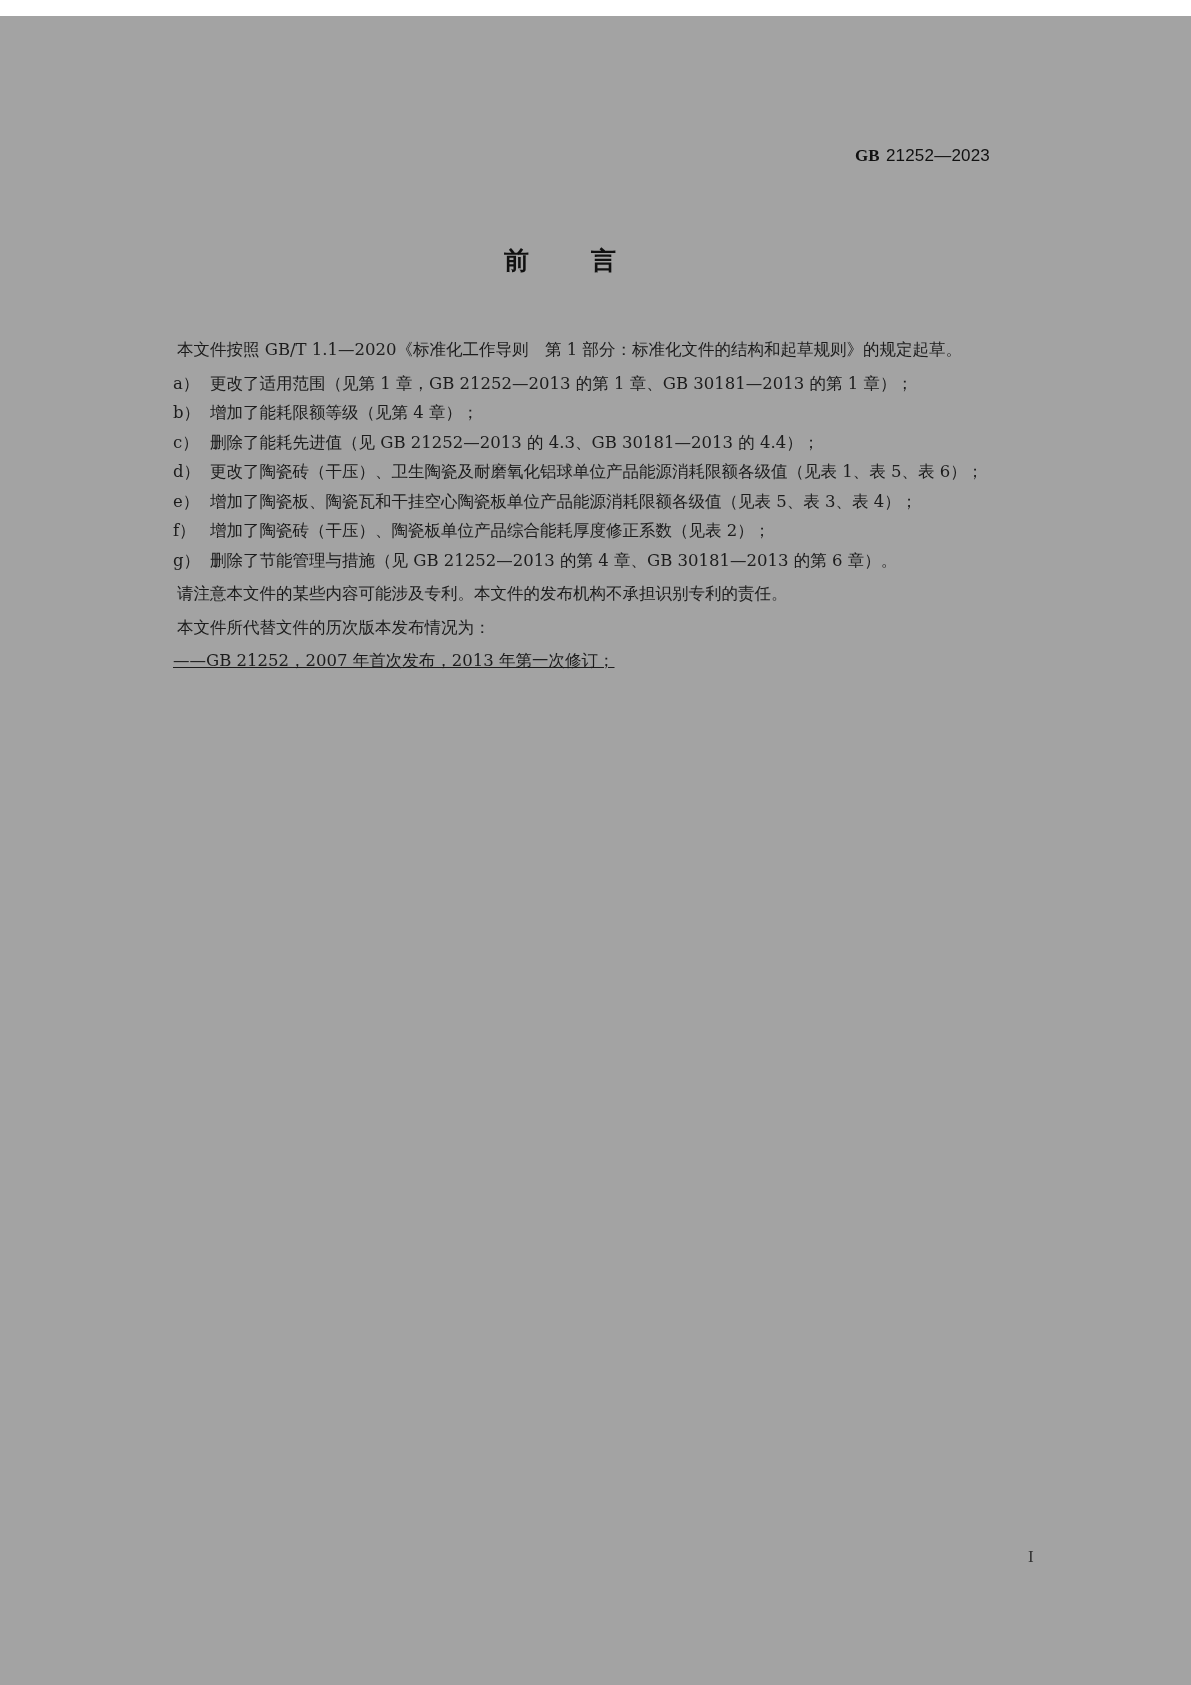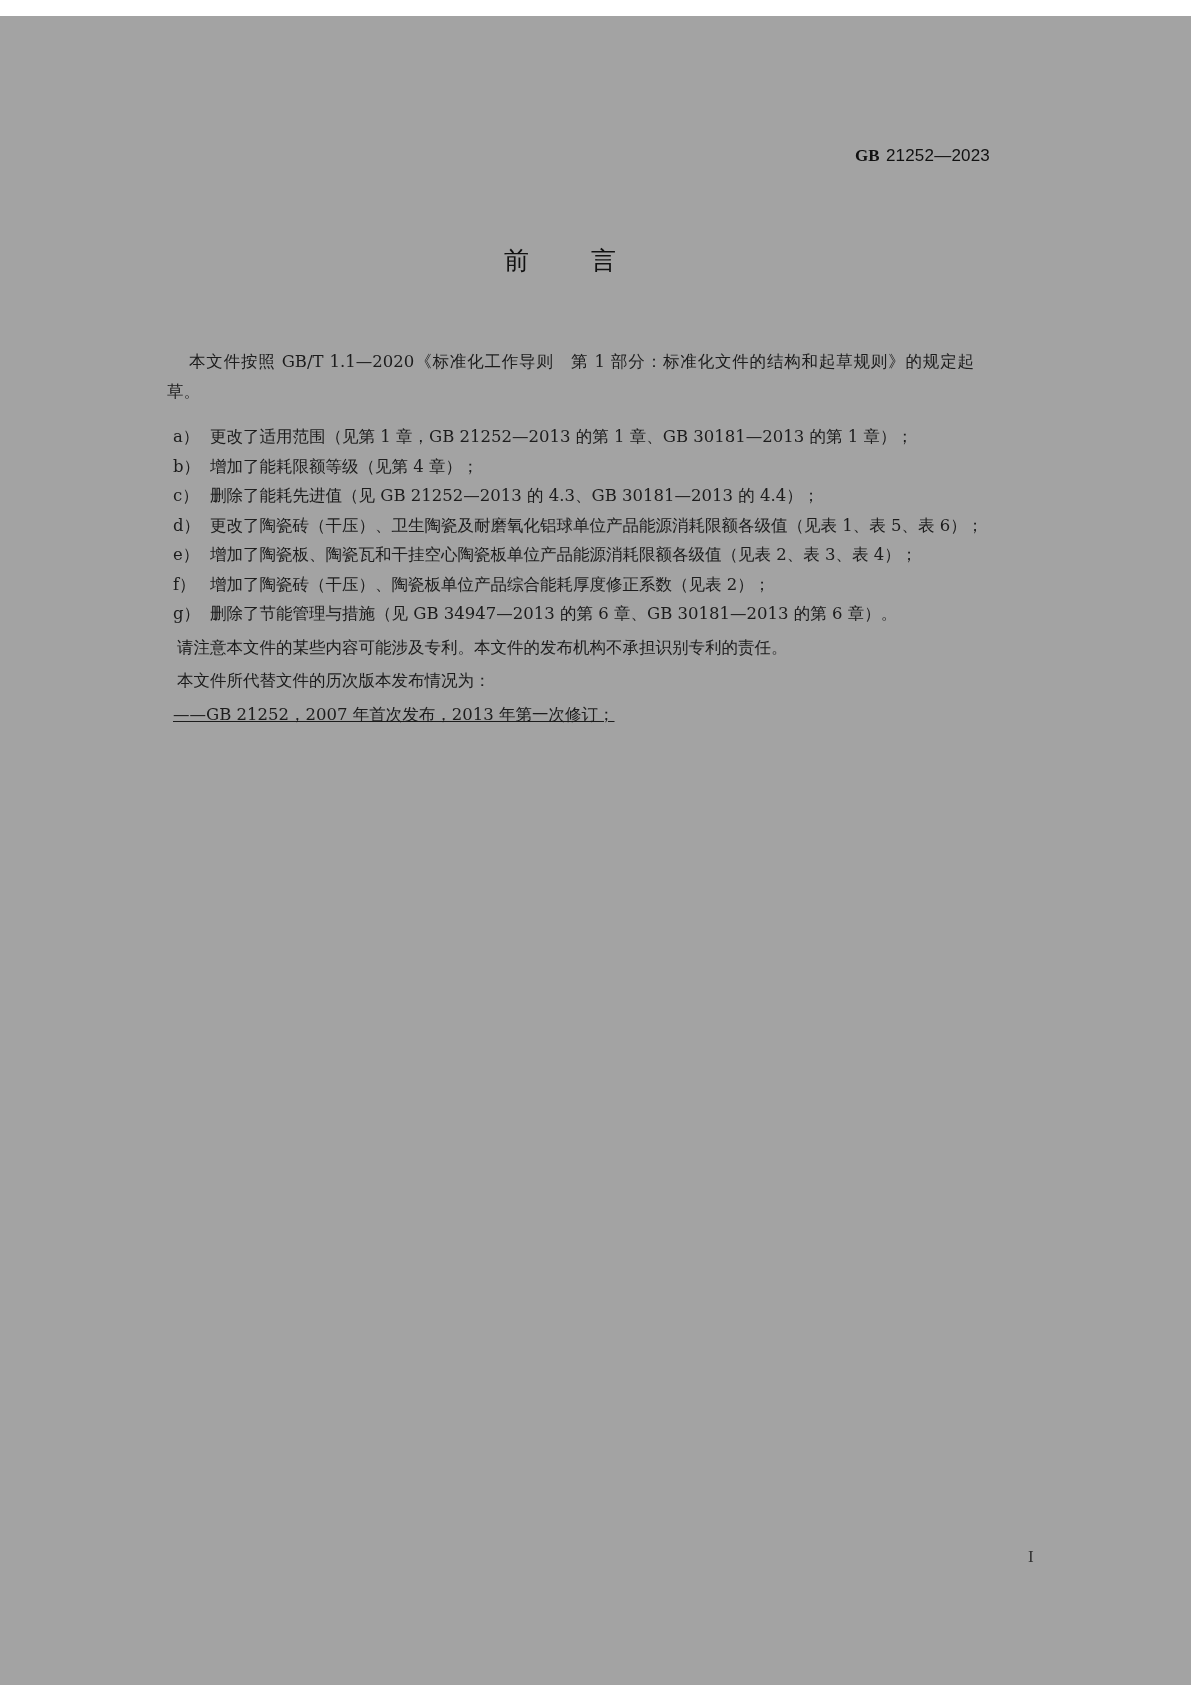--- a/index.html
+++ b/index.html
@@ -38,37 +38,37 @@
       margin-right: 6px;
     }
     .title {
       position: absolute;
       top: 228px;
       left: 0;
       width: 1120px;
       text-align: center;
       font-family: "DejaVu Sans", "Liberation Sans", sans-serif;
       font-size: 25px;
-      font-weight: normal;
+      font-weight: bold;
       color: #111;
       white-space: nowrap;
     }
     .title span { display: inline-block; }
     .title .gap { width: 62px; }
     .body {
       position: absolute;
       top: 315px;
       left: 151px;
       width: 839px;
       font-size: 16.5px;
       line-height: 29.5px;
       color: #1c1c1c;
     }
     .para {
-      margin: 16px;
+      margin: 4px;
       text-indent: 22px;
       text-align: justify;
       text-align-last: left;
       padding-left: 0;
     }
     .list {
       margin: 0;
       padding: 0;
       list-style: none;
     }
@@ -130,29 +130,29 @@
       <li class="list-item">
         <span class="marker">c）</span>
         <span class="text">删除了能耗先进值（见 GB 21252—2013 的 4.3、GB 30181—2013 的 4.4）；</span>
       </li>
       <li class="list-item">
         <span class="marker">d）</span>
         <span class="text">更改了陶瓷砖（干压）、卫生陶瓷及耐磨氧化铝球单位产品能源消耗限额各级值（见表 1、表 5、表 6）；</span>
       </li>
       <li class="list-item">
         <span class="marker">e）</span>
-        <span class="text">增加了陶瓷板、陶瓷瓦和干挂空心陶瓷板单位产品能源消耗限额各级值（见表 2、表 3、表 4）；</span>
+        <span class="text">增加了陶瓷板、陶瓷瓦和干挂空心陶瓷板单位产品能源消耗限额各级值（见表 5、表 3、表 4）；</span>
       </li>
       <li class="list-item">
         <span class="marker">f）</span>
         <span class="text">增加了陶瓷砖（干压）、陶瓷板单位产品综合能耗厚度修正系数（见表 2）；</span>
       </li>
       <li class="list-item">
         <span class="marker">g）</span>
-        <span class="text">删除了节能管理与措施（见 GB 34947—2013 的第 6 章、GB 30181—2013 的第 6 章）。</span>
+        <span class="text">删除了节能管理与措施（见 GB 21252—2013 的第 4 章、GB 30181—2013 的第 6 章）。</span>
       </li>
     </ul>
 
     <p class="plain-line">请注意本文件的某些内容可能涉及专利。本文件的发布机构不承担识别专利的责任。</p>
     <p class="plain-line">本文件所代替文件的历次版本发布情况为：</p>
     <p class="history-line">——GB 21252，2007 年首次发布，2013 年第一次修订；</p>
   </div>
 
   <div class="page-number">I</div>
 </div>

